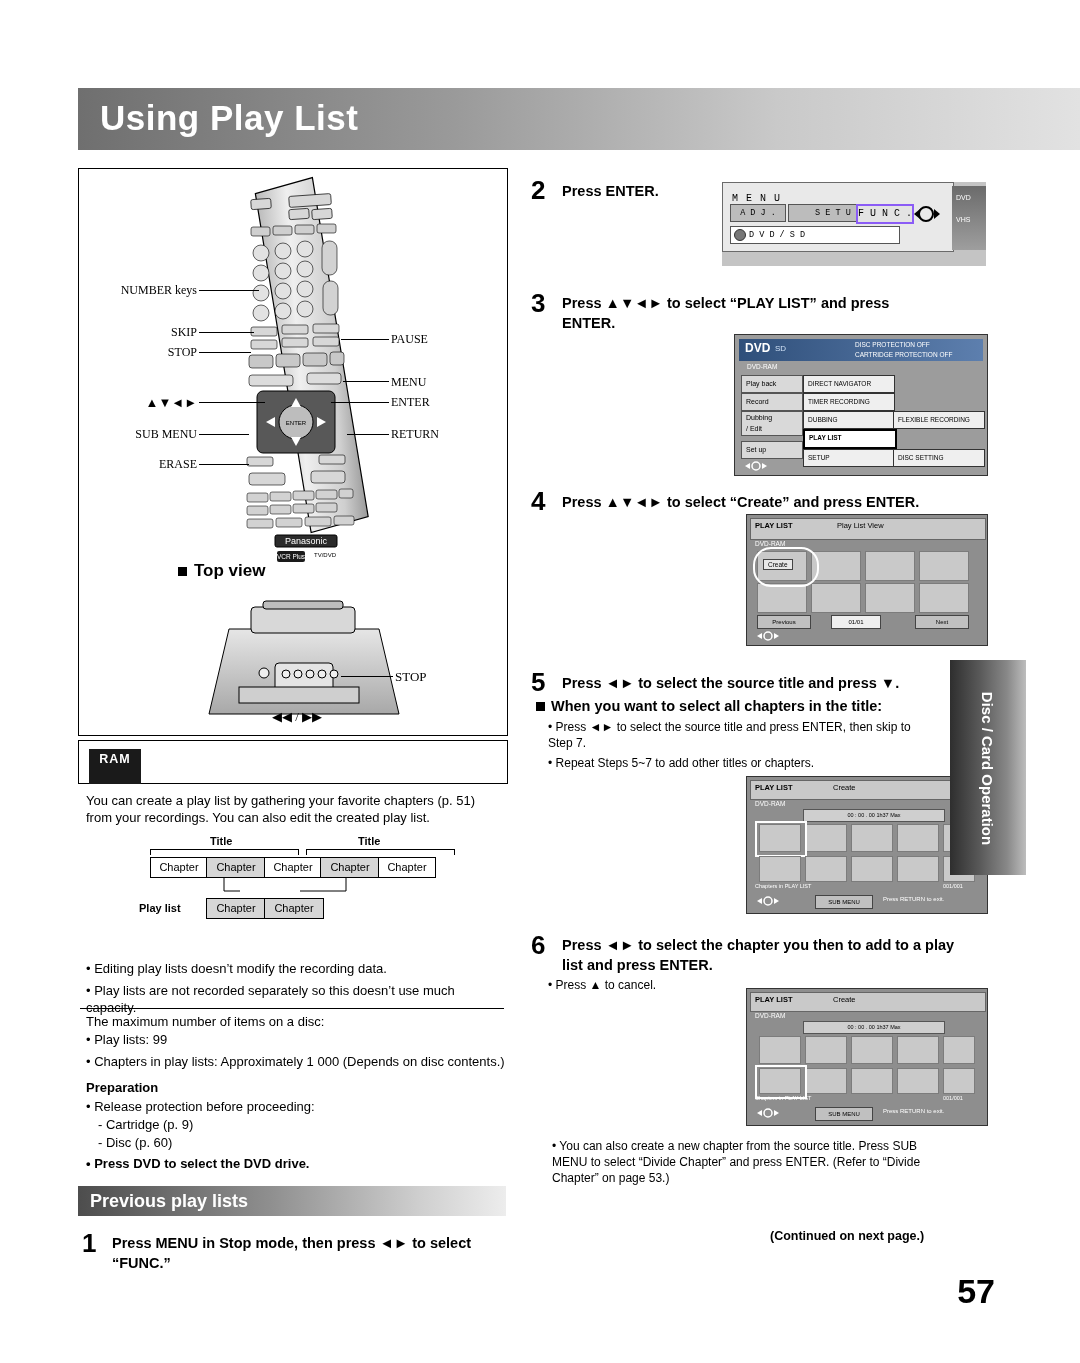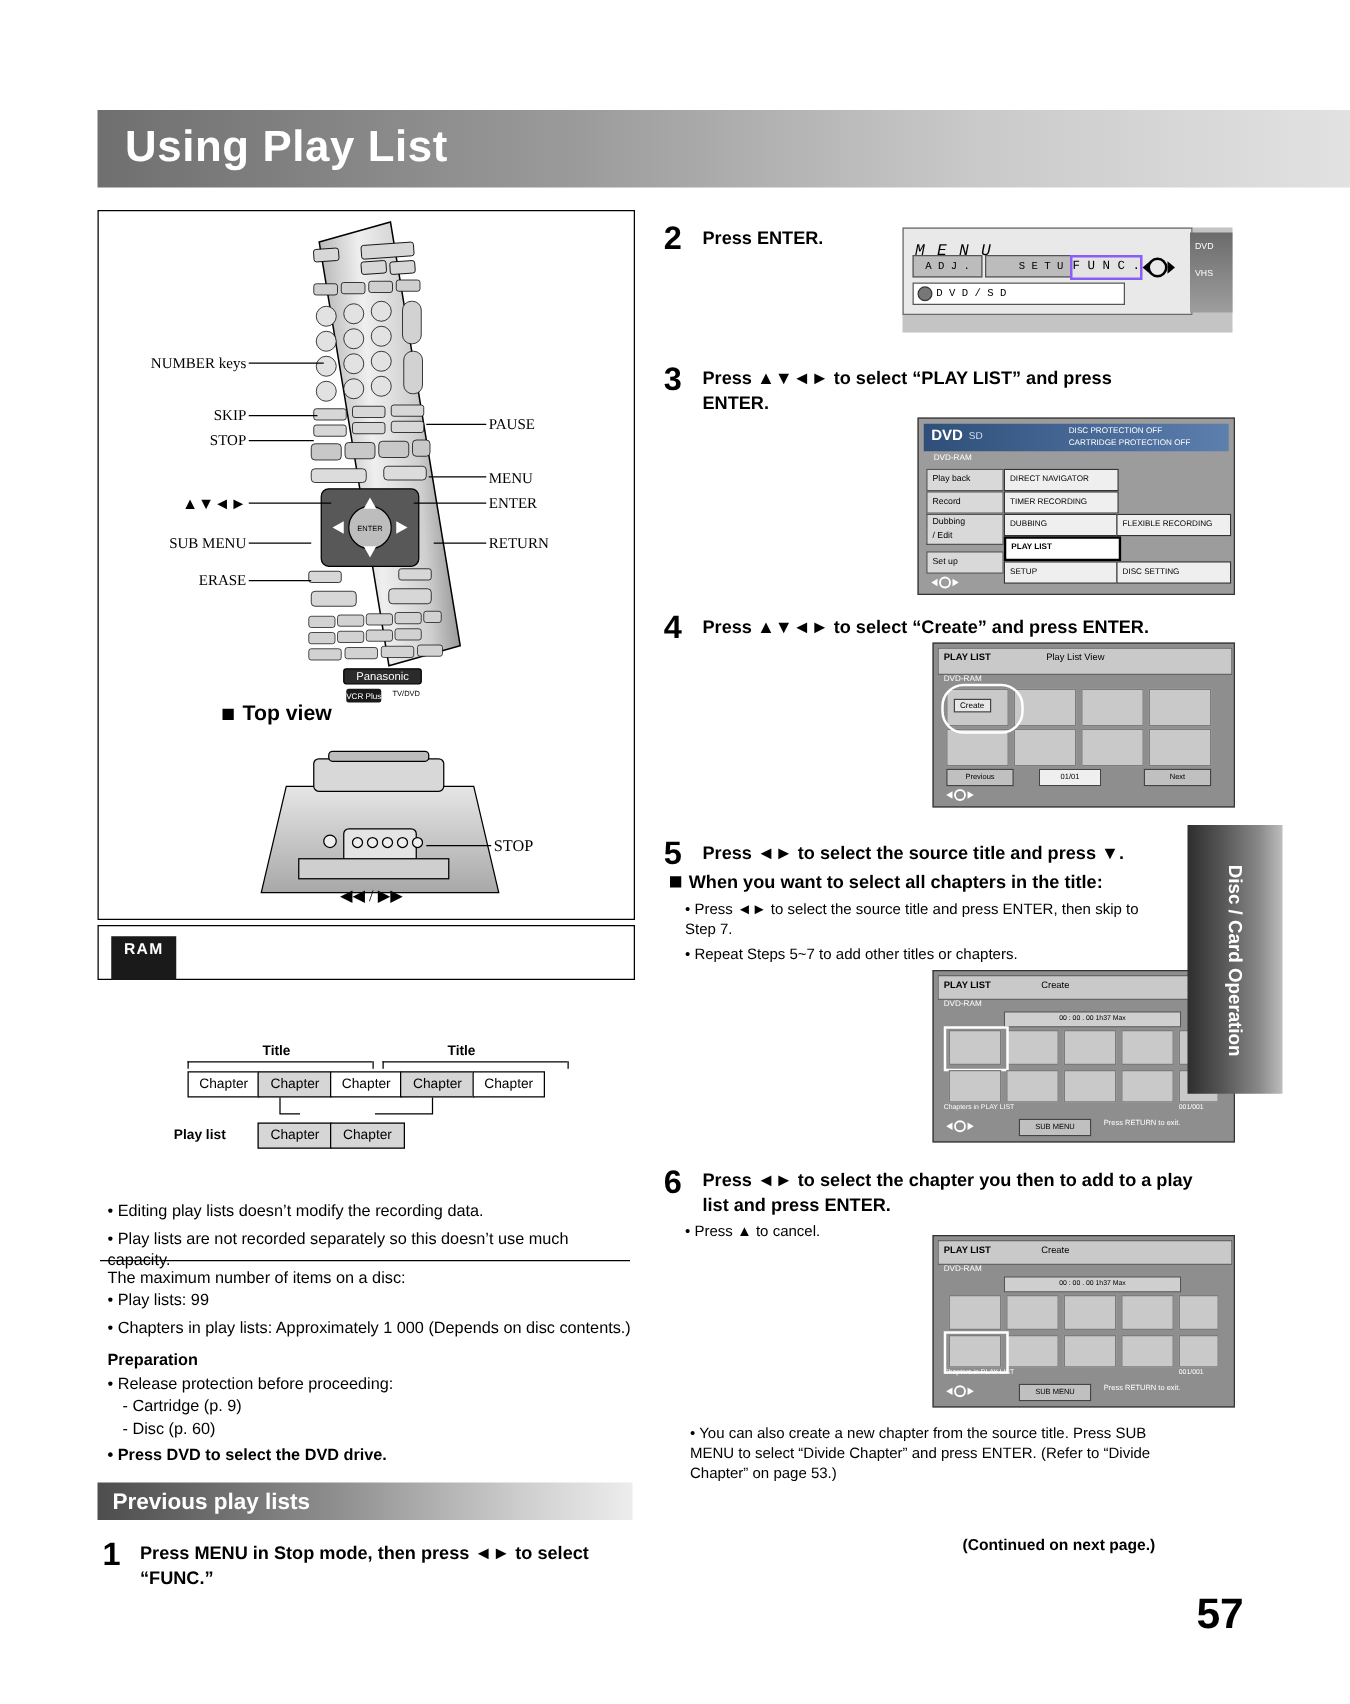--- a/index.html
+++ b/index.html
@@ -237,20 +237,21 @@
 
     <div class="label" style="left:316px;top:500px;font-size:13px;">STOP</div>
     <div class="leader" style="left:262px;top:507px;width:52px;"></div>
     <div class="label" style="left:193px;top:540px;font-size:13px;">◀◀ / ▶▶</div>
   </div>
 
   <div class="ram-box">
     <div class="ram-chip">RAM</div>
   </div>
 
+  <div class="body-txt" style="left:86px;top:792px;width:415px;">You can create a play list by gathering your favorite chapters (p. 51) from your recordings. You can also edit the created play list.</div>
 
   <div class="cd" style="left:140px;top:835px;width:330px;height:90px;">
     <div class="cd-lbl" style="left:70px;top:0px;">Title</div>
     <div class="cd-lbl" style="left:218px;top:0px;">Title</div>
     <div class="cd-line" style="left:10px;top:14px;width:148px;"></div>
     <div class="cd-vline" style="left:10px;top:14px;height:6px;"></div>
     <div class="cd-vline" style="left:158px;top:14px;height:6px;"></div>
     <div class="cd-line" style="left:166px;top:14px;width:148px;"></div>
     <div class="cd-vline" style="left:166px;top:14px;height:6px;"></div>
     <div class="cd-vline" style="left:314px;top:14px;height:6px;"></div>
@@ -295,21 +296,21 @@
 
   <div class="step-num" style="left:82px;top:1228px;">1</div>
   <div class="step-txt" style="left:112px;top:1233px;width:394px;">Press MENU in Stop mode, then press ◄► to select “FUNC.”</div>
 
   <div class="step-num" style="left:531px;top:175px;">2</div>
   <div class="step-txt" style="left:562px;top:181px;width:140px;">Press ENTER.</div>
 
   <div class="osd" style="left:722px;top:182px;width:264px;height:84px;background:#c4c4c4;border:none;">
     <div style="position:absolute;left:0;top:0;width:230px;height:68px;background:#e9e9e9;border:1px solid #6a6a6a;"></div>
     <div style="position:absolute;left:230px;top:4px;width:34px;height:64px;background:linear-gradient(to bottom,#6b6b6b,#9e9e9e);"></div>
-    <div class="mono" style="position:absolute;left:10px;top:11px;font-size:13px;letter-spacing:1px;font-style:italic;">M E N U</div>
+    <div class="mono" style="position:absolute;left:10px;top:11px;font-size:10px;letter-spacing:1px;">M E N U</div>
     <div class="mono" style="position:absolute;left:8px;top:22px;width:54px;height:16px;background:#bcbcbc;border:1px solid #555;font-size:8.5px;text-align:center;line-height:16px;">A D J .</div>
     <div class="mono" style="position:absolute;left:66px;top:22px;width:64px;height:16px;background:#bcbcbc;border:1px solid #555;font-size:8.5px;text-align:center;line-height:16px;padding-left:17px;">S E T   U P</div>
     <div class="mono" style="position:absolute;left:134px;top:22px;width:54px;height:16px;background:#e3e3e3;border:2px solid #8b5cf6;font-size:10px;text-align:center;line-height:16px;">F U N C .</div>
     <div class="mono" style="position:absolute;left:8px;top:44px;width:150px;height:16px;background:#fff;border:1px solid #555;font-size:8.5px;line-height:16px;padding-left:18px;">D V D / S D</div>
     <div style="position:absolute;left:12px;top:47px;width:10px;height:10px;border-radius:50%;background:#777;border:1px solid #333;"></div>
     <svg width="40" height="34" style="position:absolute;left:190px;top:16px;">
       <circle cx="14" cy="16" r="7" fill="none" stroke="#000" stroke-width="2"></circle>
       <polygon points="2,16 8,11 8,21" fill="#000"></polygon>
       <polygon points="28,16 22,11 22,21" fill="#000"></polygon>
     </svg>

